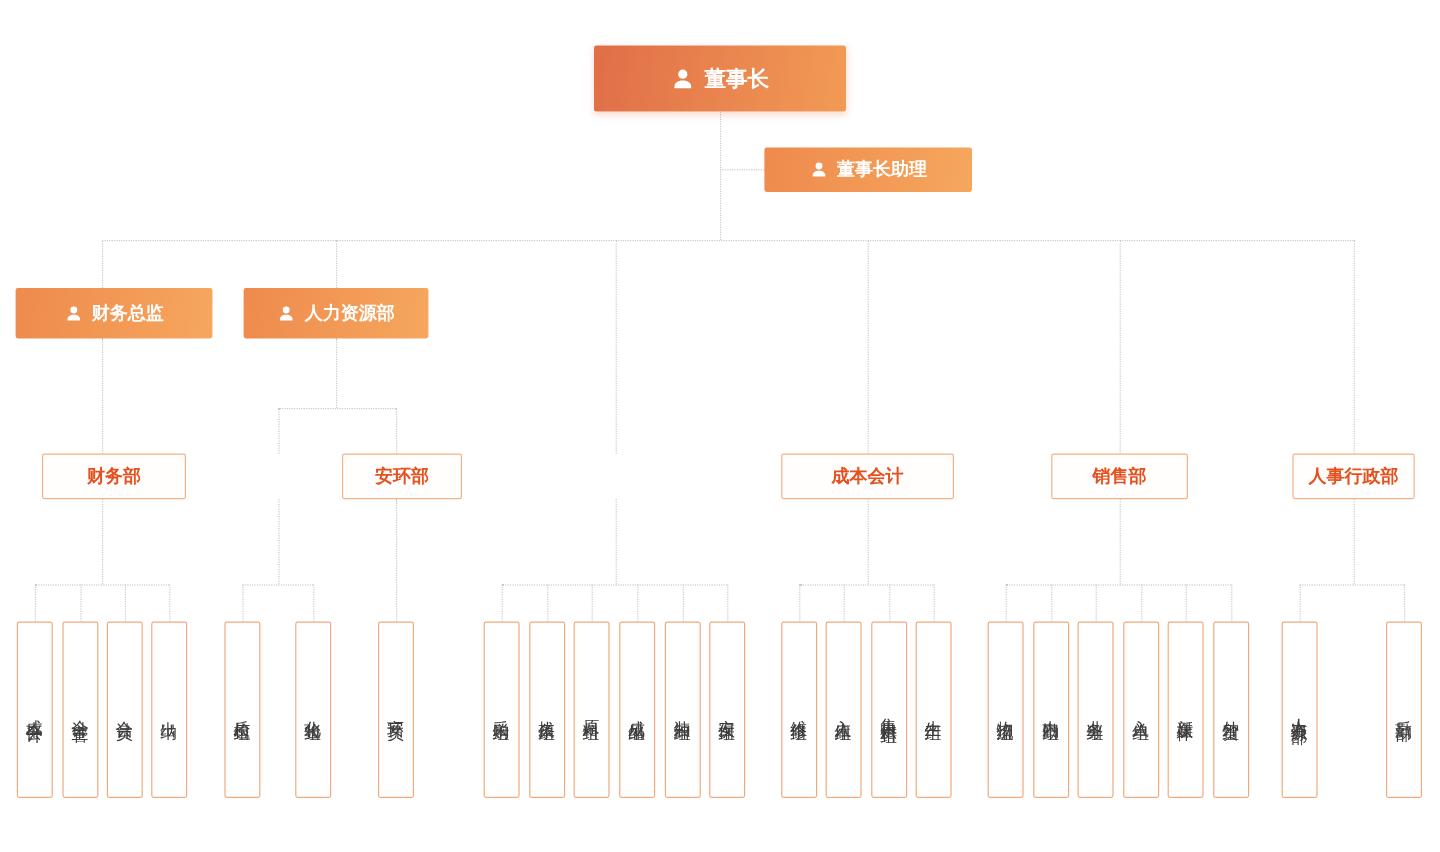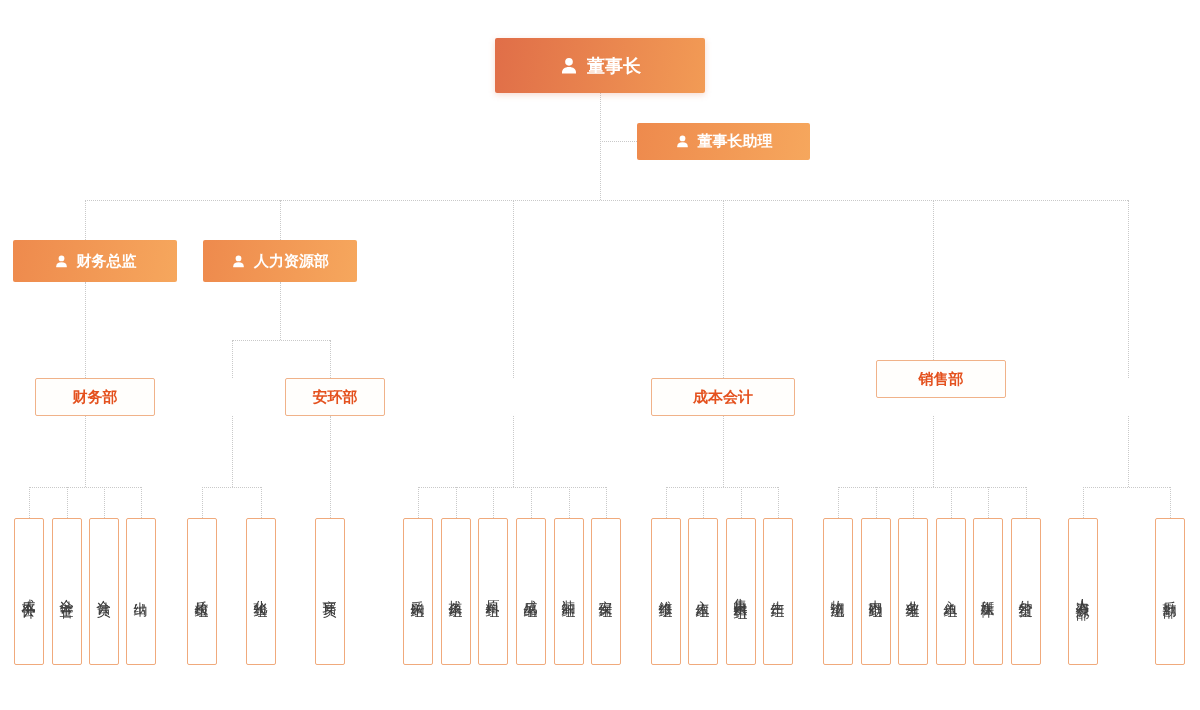--- a/index.html
+++ b/index.html
@@ -128,22 +128,25 @@
 
   <div class="node dept" style="left:35px;top:378px;width:120px;height:38px">
       <span>财务部</span>
     </div>
   <div class="node dept" style="left:285px;top:378px;width:100px;height:38px">
       <span>安环部</span>
     </div>
   <div class="node dept" style="left:651px;top:378px;width:144px;height:38px">
       <span>成本会计</span>
     </div>
-  <div class="node dept" style="left:876px;top:360px;width:130px;height:38px">
+  <div class="node dept" style="left:876px;top:378px;width:114px;height:38px">
       <span>销售部</span>
+    </div>
+  <div class="node dept" style="left:1077px;top:378px;width:102px;height:38px">
+      <span>人事行政部</span>
     </div>
 
   <div class="node leaf" style="left:14px;top:518px;width:30px;height:147px">成本会计</div>
   <div class="node leaf" style="left:52px;top:518px;width:30px;height:147px">会计主管</div>
   <div class="node leaf" style="left:89px;top:518px;width:30px;height:147px">会计员</div>
   <div class="node leaf" style="left:126px;top:518px;width:30px;height:147px">出纳</div>
 
   <div class="node leaf" style="left:187px;top:518px;width:30px;height:147px">质检组</div>
   <div class="node leaf" style="left:246px;top:518px;width:30px;height:147px">化验组</div>
 

